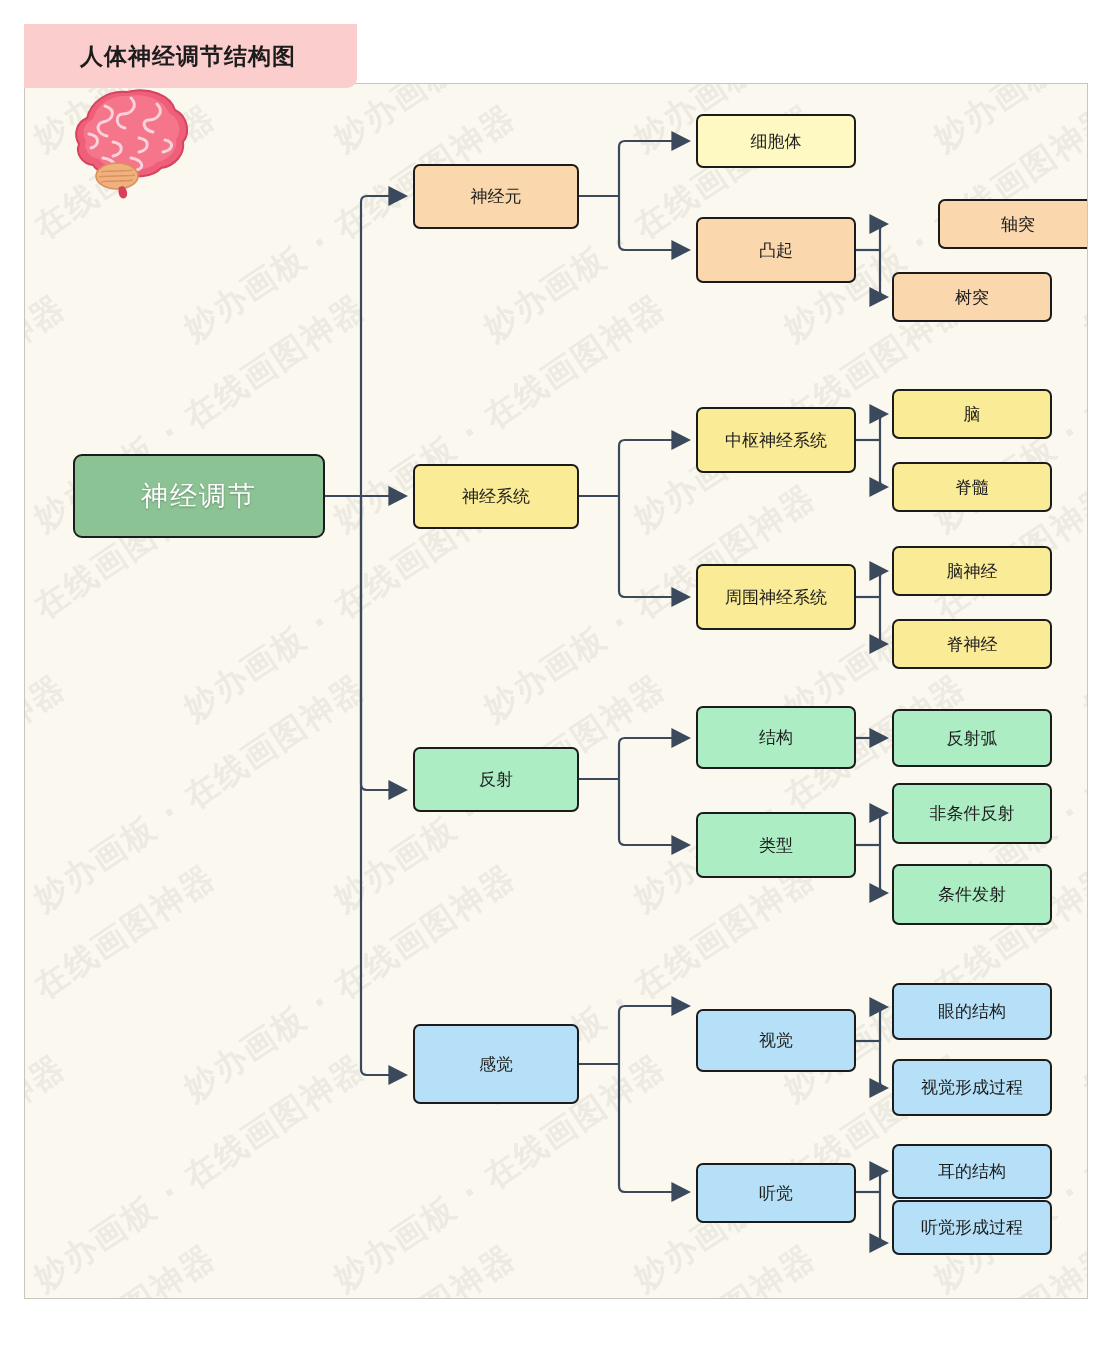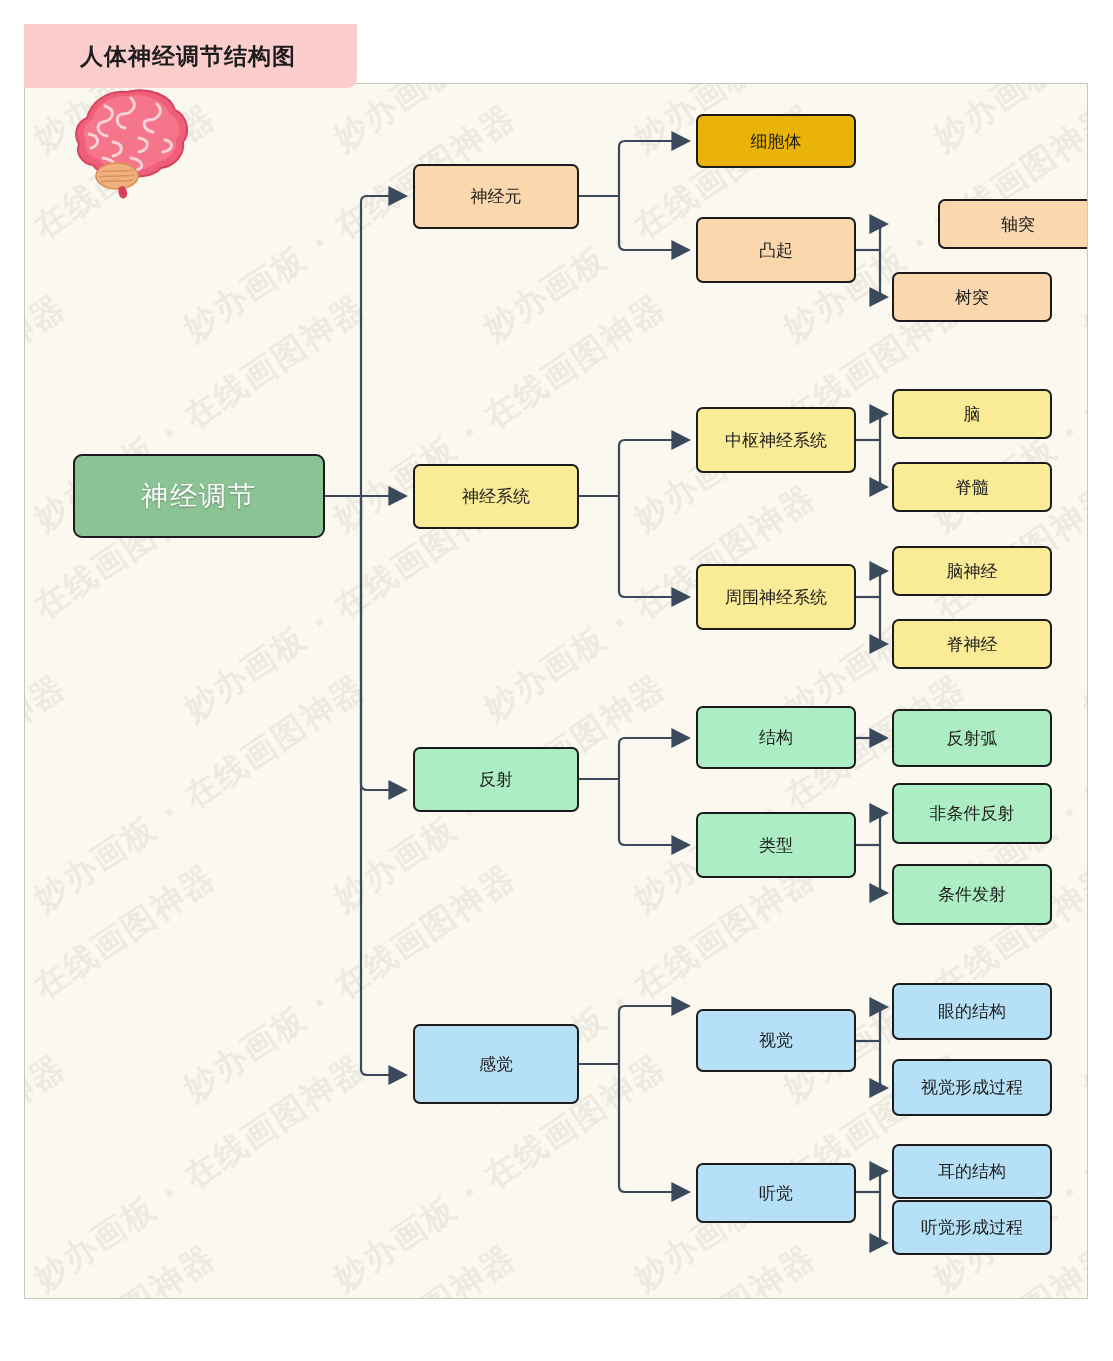--- a/index.html
+++ b/index.html
@@ -211,21 +211,21 @@
           <path d="M34,93 C44,91 56,93 70,91"></path>
           <path d="M36,98 C46,96 56,98 68,96"></path>
         </g>
         <path d="M54,103 C52,111 56,116 60,114 C64,112 62,104 58,102 Z" fill="#d8405c"></path>
       </g>
     </svg>
 
     <div class="node" style="left:388px;top:80px;width:166px;height:65px;background:#fad7ac;">
       <span>神经元</span>
     </div>
-    <div class="node" style="left:671px;top:30px;width:160px;height:54px;background:#eab308;">
+    <div class="node" style="left:671px;top:30px;width:160px;height:54px;background:#fef9c3;">
       <span>细胞体</span>
     </div>
     <div class="node" style="left:671px;top:133px;width:160px;height:66px;background:#fad7ac;">
       <span>凸起</span>
     </div>
     <div class="node" style="left:913px;top:115px;width:160px;height:50px;background:#fad7ac;">
       <span>轴突</span>
     </div>
     <div class="node" style="left:867px;top:188px;width:160px;height:50px;background:#fad7ac;">
       <span>树突</span>

